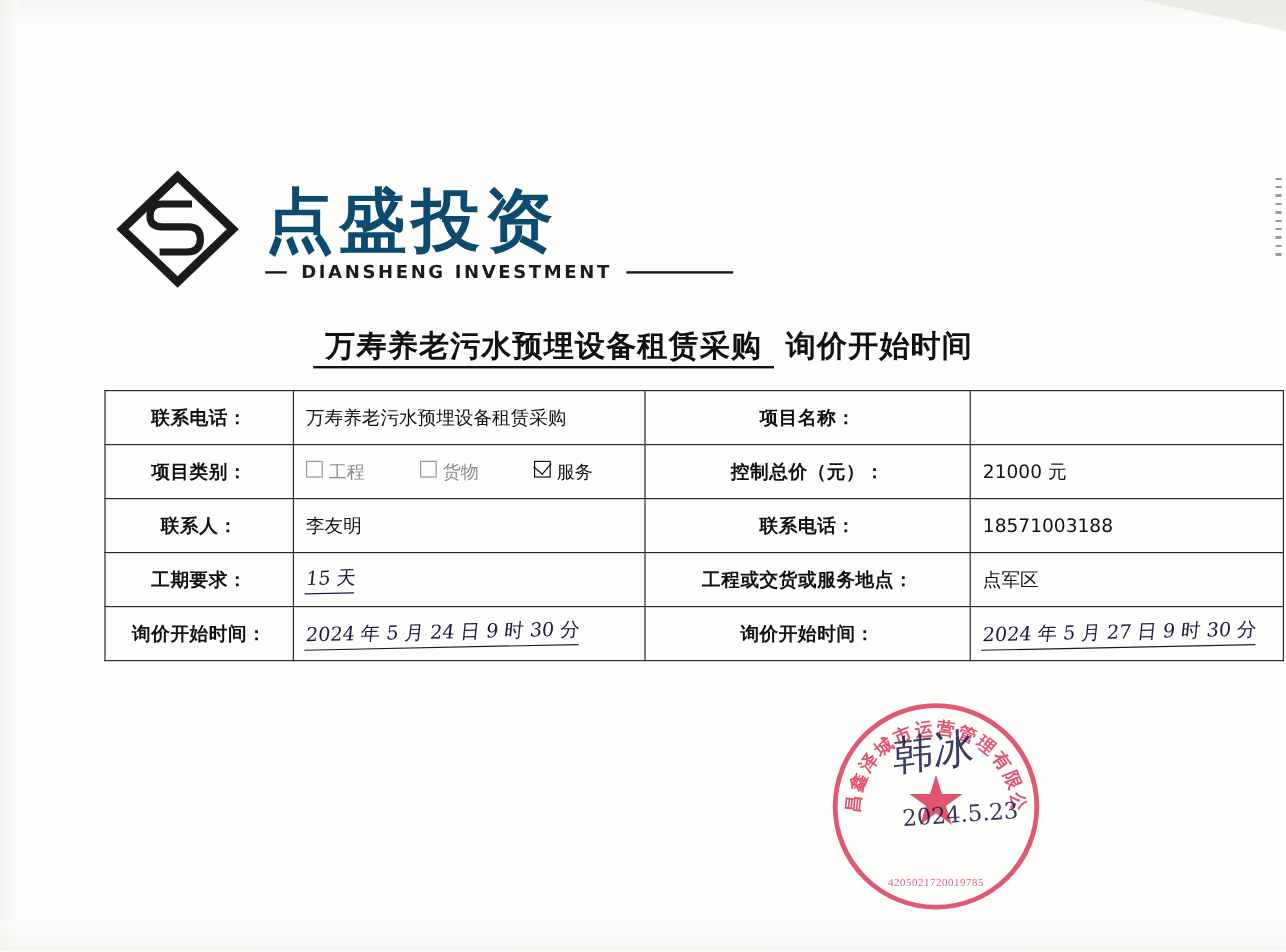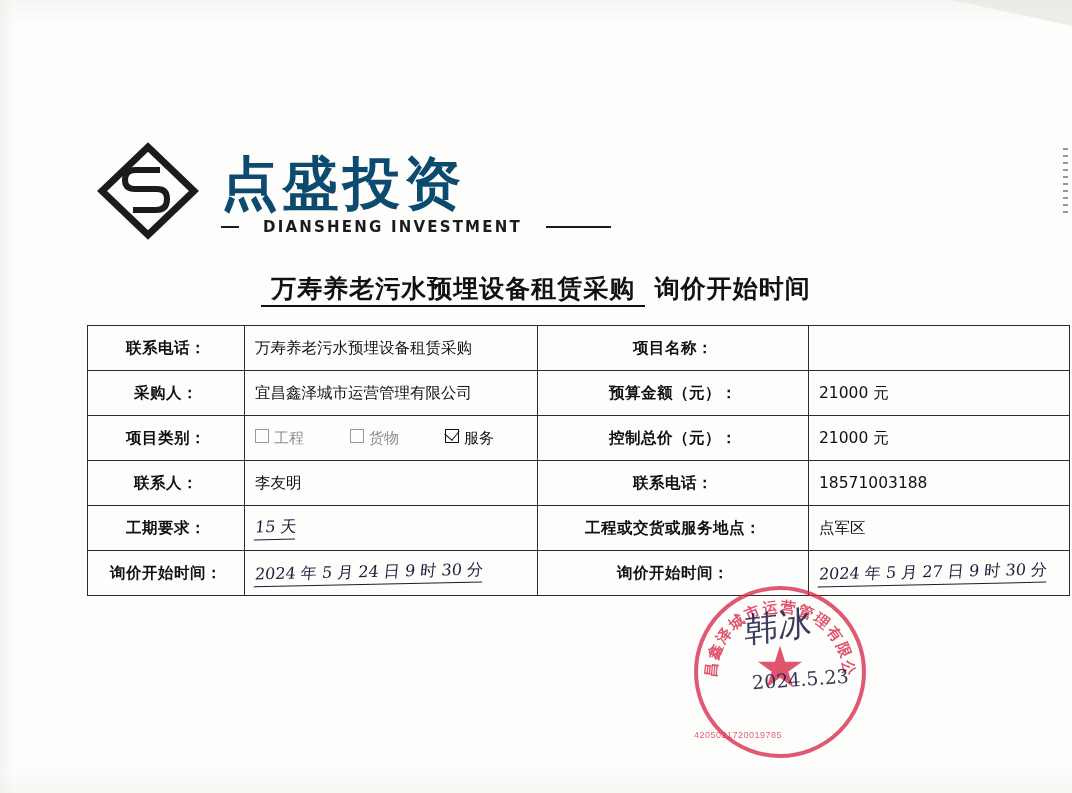--- a/index.html
+++ b/index.html
@@ -82,21 +82,21 @@
     letter-spacing: 4px;
     color: #0c4a6e;
     white-space: nowrap;
   }
   .logo-sub-wrap {
     position: absolute;
     left: 124px;
     top: 78px;
     display: flex;
     align-items: center;
-    gap: 24px;
+    gap: 12px;
     width: 390px;
   }
   .logo-sub-dash {
     height: 2px;
     background: #1b1b1b;
     flex: 0 0 18px;
   }
   .logo-sub-dash.long { flex: 1 1 auto; }
   .logo-sub {
     font-family: "DejaVu Sans", sans-serif;
@@ -224,24 +224,25 @@
     width: 46px; height: 46px;
     margin-left: -23px; margin-top: -23px;
     background: #d9294a;
     opacity: .8;
     clip-path: polygon(50% 0%, 61% 35%, 98% 35%, 68% 57%, 79% 91%, 50% 70%, 21% 91%, 32% 57%, 2% 35%, 39% 35%);
   }
   .stamp-bottom-code {
     position: absolute;
     left: 0; right: 0;
     bottom: 18px;
+    text-align: center;
     color: #d9294a;
     opacity: .75;
     font-size: 9px;
-    font-family: Liberation Sans, sans-serif;
+    font-family: Liberation Serif, serif;
     letter-spacing: .5px;
   }
   .signature {
     position: absolute;
     left: 744px;
     top: 604px;
     font-family: "DejaVu Serif", serif;
     font-size: 34px;
     color: #22224a;
     transform: rotate(-7deg) skewX(-6deg);
@@ -292,26 +293,20 @@
     <span class="underlined">万寿养老污水预埋设备租赁采购</span><span> 询价开始时间</span>
   </div>
 
   <table class="info-table">
     <tbody>
       <tr>
         <td class="label w-lbl-left">联系电话：</td>
         <td class="value w-val-left">万寿养老污水预埋设备租赁采购</td>
         <td class="label w-lbl-right">项目名称：</td>
         <td class="value w-val-right"></td>
-      </tr>
-      <tr>
-        <td class="label w-lbl-left">采购人：</td>
-        <td class="value w-val-left">宜昌鑫泽城市运营管理有限公司</td>
-        <td class="label w-lbl-right">预算金额（元）：</td>
-        <td class="value w-val-right">21000 元</td>
       </tr>
       <tr>
         <td class="label w-lbl-left">项目类别：</td>
         <td class="value w-val-left">
           <div class="checks">
             <span class="chk faded">
               <span class="box"></span>
               <span>工程</span>
             </span>
             <span class="chk faded">

